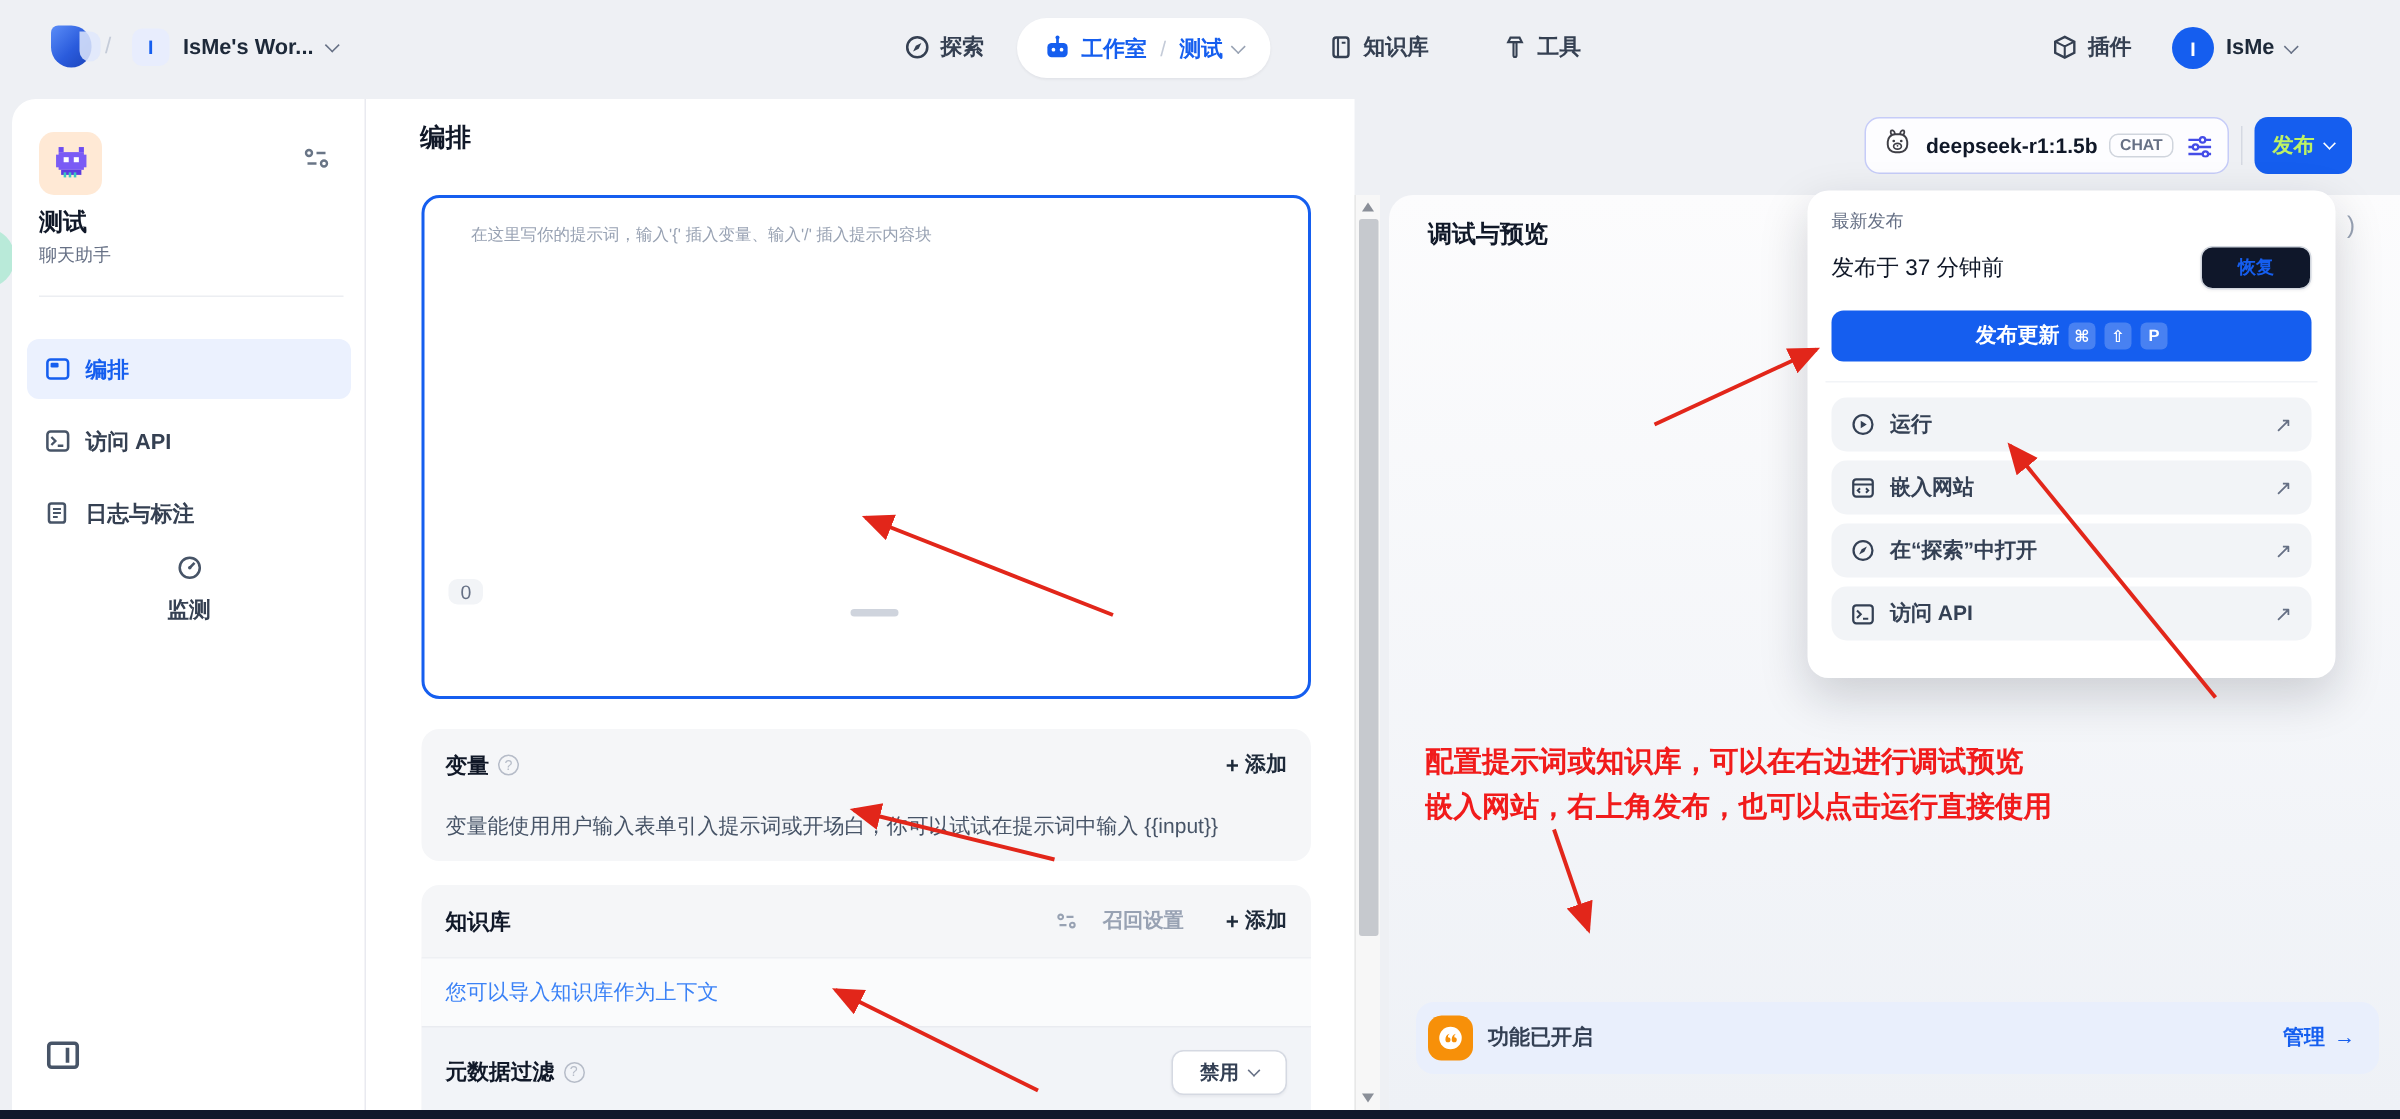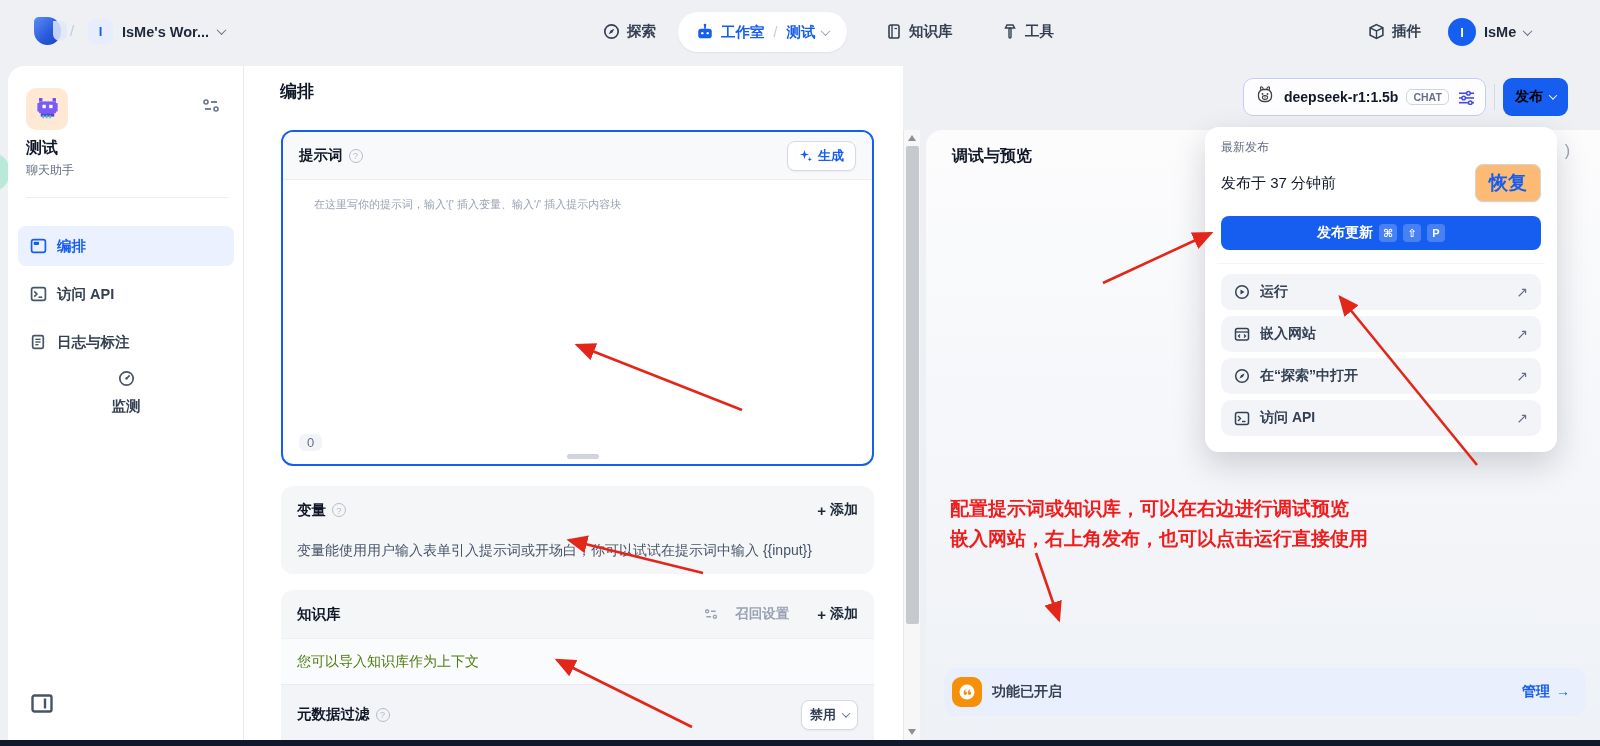--- a/index.html
+++ b/index.html
@@ -73,21 +73,21 @@
              font-weight:600; }
   .plus:before { content:"+"; font-size:15px; font-weight:bold; }
   #kb-card { top:524px; height:216px; }
   .recall { display:flex; align-items:center; gap:17px; color:#98a2b3; font-size:13.5px; font-weight:600;
             margin-left:auto; margin-right:22px; }
   .kb-desc-row { height:46px; display:flex; align-items:center; background:#fafbfc;
                  border-top:1px solid #eef0f3; }
   .meta-row { height:60px; display:flex; align-items:center; padding:0 16px; gap:6px; background:#f2f4f8;
               border-top:1px solid #e9ebf0; }
   .disable-btn { margin-left:auto; display:flex; align-items:center; gap:7px; background:#fff;
-                 border:1px solid #d5d9e2; border-radius:8px; padding:5px 8px; font-size:13px;
+                 border:1px solid #d5d9e2; border-radius:8px; padding:5px 18px; font-size:13px;
                  font-weight:600; color:#344054; box-shadow:0 1px 2px rgba(16,24,40,.05); }
 
   
   #sbar { position:absolute; left:903px; top:130px; width:17px; bottom:6px; background:#f7f7f7;
           border-left:1px solid #e8e8e8; }
   #sbar .thumb { position:absolute; left:2px; top:16px; width:13px; height:478px; background:#c6c9ce;
                  border-radius:2px; }
   .sb-arrow { position:absolute; left:4px; width:0; height:0; border-left:4.5px solid transparent;
               border-right:4.5px solid transparent; }
   .sb-up { top:5px; border-bottom:6px solid #8a8f98; }
@@ -114,31 +114,31 @@
 
   
   #model-pill { position:absolute; left:1243px; top:78px; width:243px; height:38px; background:#fdfdff;
                 border:1.5px solid #c6ccf8; border-radius:10px; display:flex; align-items:center;
                 padding:0 10px; gap:8px; }
   #model-name { font-size:14px; color:#101828; font-weight:600; }
   #model-badge { border:1px solid #d0d5dd; color:#667085; font-size:10.5px; border-radius:6px;
                  padding:1px 6px; font-weight:600; }
   #tb-divider { position:absolute; left:1494px; top:84px; width:1px; height:26px; background:#d5d9e2; }
   #publish-btn { position:absolute; left:1503px; top:78px; width:65px; height:38px; background:#155eef;
-                 border-radius:9px; color:#000000; font-size:14px; font-weight:bold; display:flex;
+                 border-radius:9px; color:#bef264; font-size:14px; font-weight:bold; display:flex;
                  align-items:center; justify-content:center; gap:7px; }
 
   
   #pub-menu { position:absolute; left:1205px; top:127px; width:352px; height:325px; background:#fff;
               border-radius:14px; box-shadow:0 12px 32px rgba(16,24,40,.18); z-index:50; padding:12px 16px; }
   #pm-latest { font-size:12px; color:#667085; }
   #pm-row { display:flex; align-items:center; margin-top:8px; }
   #pm-time { font-size:15px; color:#101828; }
-  #restore-btn { margin-left:auto; background:#fdba74; border:1px solid #d0d5dd; border-radius:8px;
-                 padding:5px 13px; color:#155eef; font-size:19px; font-weight:600;
+  #restore-btn { margin-left:auto; background:#0f172a; border:1px solid #d0d5dd; border-radius:8px;
+                 padding:5px 24px; color:#155eef; font-size:12px; font-weight:600;
                  box-shadow:0 1px 2px rgba(16,24,40,.05); }
   #update-btn { margin-top:14px; height:34px; background:#155eef; border-radius:8px; color:#fff;
                 font-size:14px; font-weight:bold; display:flex; align-items:center; justify-content:center;
                 gap:6px; }
   .kbd { background:rgba(255,255,255,.22); border-radius:4px; min-width:18px; height:18px; font-size:11px;
          display:inline-flex; align-items:center; justify-content:center; font-weight:600; padding:0 3px; }
   #pm-sep { height:1px; background:#f2f4f7; margin:13px -4px 10px; }
   .pm-item { height:36px; background:#f2f4f7; border-radius:10px; display:flex; align-items:center;
              gap:10px; padding:0 13px; margin-bottom:6px; font-size:14px; font-weight:600; color:#344054; }
   .ext { margin-left:auto; color:#667085; font-size:14px; font-weight:400; }
@@ -285,31 +285,20 @@
             <rect x="1.5" y="1.5" width="19" height="16" rx="2" fill="none" stroke="#475467" stroke-width="2.4"></rect>
             <line x1="14" y1="4.5" x2="14" y2="14.5" stroke="#475467" stroke-width="2.4"></line>
           </svg>
       </div>
     </div>
 
     <div id="main">
       <div id="orch-title">编排</div>
 
       <div class="card" id="prompt-card">
-        <div class="card-head">
-          <span class="card-title">提示词</span>
-          <span class="help-ic"></span>
-          <span class="gen-btn">
-            <svg class="ic" width="14" height="14" viewBox="0 0 14 14">
-                <path d="M5.5 1 L6.6 4.4 L10 5.5 L6.6 6.6 L5.5 10 L4.4 6.6 L1 5.5 L4.4 4.4 Z" fill="#155eef"></path>
-                <path d="M10.8 8 L11.4 9.7 L13 10.3 L11.4 10.9 L10.8 12.6 L10.2 10.9 L8.6 10.3 L10.2 9.7 Z" fill="#155eef"></path>
-              </svg>
-            <span>生成</span>
-          </span>
-        </div>
         <div id="prompt-body">
           <div id="prompt-ph" class="placeholder">在这里写你的提示词，输入'{' 插入变量、输入'/' 插入提示内容块</div>
           <div id="char-count">0</div>
           <div id="resize-bar"></div>
         </div>
       </div>
 
       <div class="card gray-card" id="var-card">
         <div class="card-head">
           <span class="card-title">变量</span>
@@ -333,21 +322,21 @@
                 <line x1="3" y1="10.5" x2="9" y2="10.5" stroke="#98a2b3" stroke-width="2"></line>
               </svg>
             <span>召回设置</span>
           </span>
           <span class="add-btn" style="margin-left:0;">
             <span class="plus"></span>
             <span>添加</span>
           </span>
         </div>
         <div class="kb-desc-row">
-          <span class="card-desc" style="padding:0;margin-left:16px;color:#4d7c0f;">您可以导入知识库作为上下文</span>
+          <span class="card-desc" style="padding:0;margin-left:16px;color:#3b82f6;">您可以导入知识库作为上下文</span>
         </div>
         <div class="meta-row">
           <span class="card-title">元数据过滤</span>
           <span class="help-ic"></span>
           <span class="disable-btn">
             <span>禁用</span>
             <span class="chev" style="color:#667085;width:6px;height:6px;"></span>
           </span>
         </div>
       </div>

